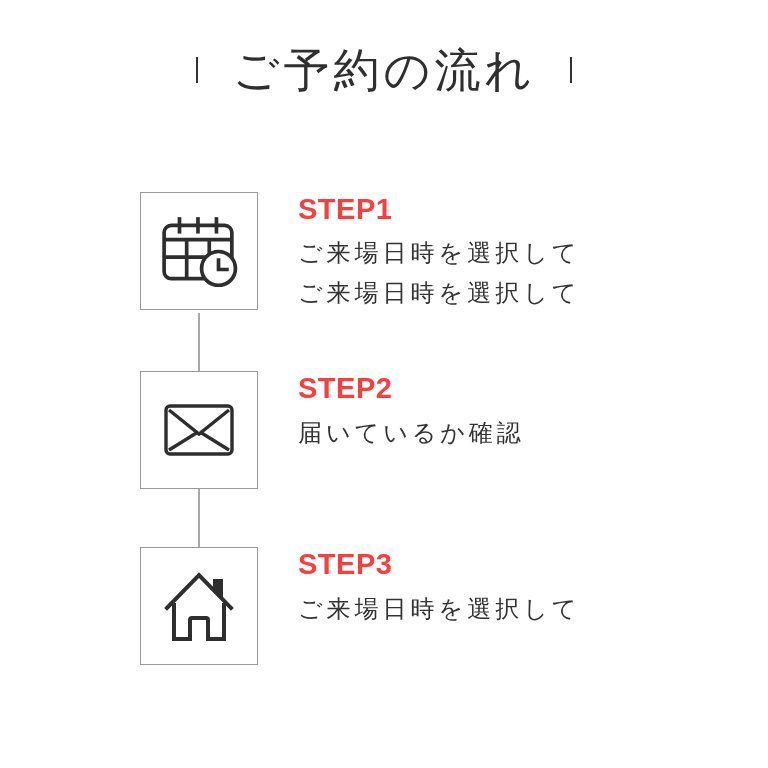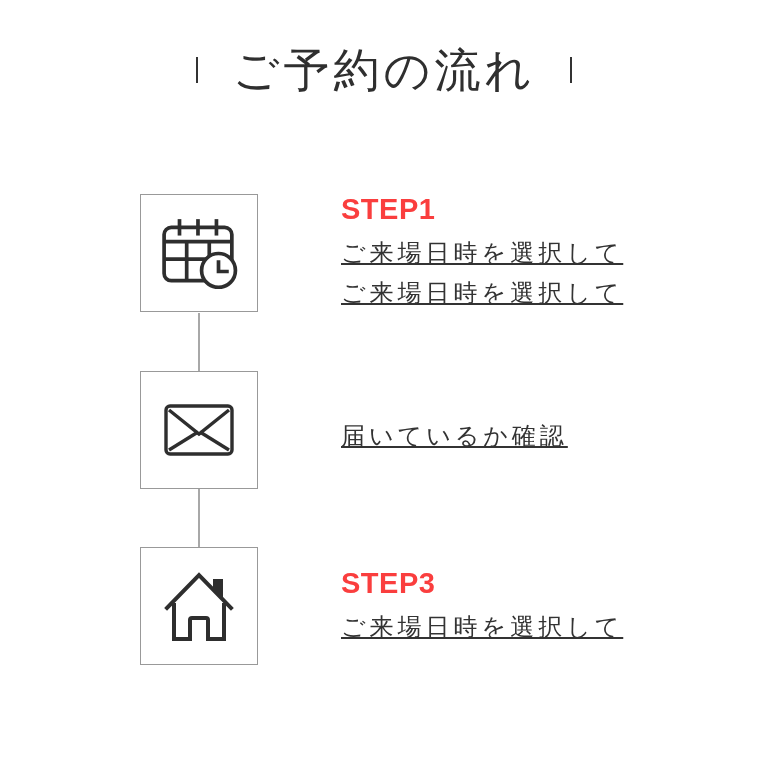--- a/index.html
+++ b/index.html
@@ -42,22 +42,21 @@
   
   .flow {
     position: absolute;
     left: 140px;
     top: 192px;
     display: flex;
     flex-direction: column;
   }
   .step {
     display: flex;
-    align-items: center;
-    gap: 43px;
+    align-items: flex-start;
   }
   .icon-box {
     width: 118px;
     height: 118px;
     box-sizing: border-box;
     border: 1.5px solid #999999;
     background: #ffffff;
     display: flex;
     align-items: center;
     justify-content: center;
@@ -81,21 +80,20 @@
     color: #fa3e3e;
     letter-spacing: 0.5px;
   }
   .step-desc {
     margin-top: 9px;
     font-size: 24px;
     line-height: 40px;
     color: #333333;
     letter-spacing: 4px;
     white-space: nowrap;
-    text-decoration: underline;
   }
   .icon-svg {
     display: block;
   }
 </style>
 </head>
 <body>
 
 <div class="title-row">
   <div class="title-bar"></div>
@@ -134,20 +132,21 @@
   <div class="step">
     <div class="icon-box">
       <svg class="icon-svg" width="70" height="52" viewBox="0 0 70 52" fill="none" stroke="#2e2e2e" stroke-width="3.4">
         <rect x="2" y="2" width="66" height="48" rx="4"></rect>
         <polyline points="5,6 35,30 65,6"></polyline>
         <line x1="5" y1="46" x2="34" y2="28"></line>
         <line x1="65" y1="46" x2="36" y2="28"></line>
       </svg>
     </div>
     <div class="step-text">
+      <div class="step-label">STEP2</div>
       <div class="step-desc">
         <div>届いているか確認</div>
       </div>
     </div>
   </div>
 
   <div class="connector"></div>
 
   <div class="step">
     <div class="icon-box">

